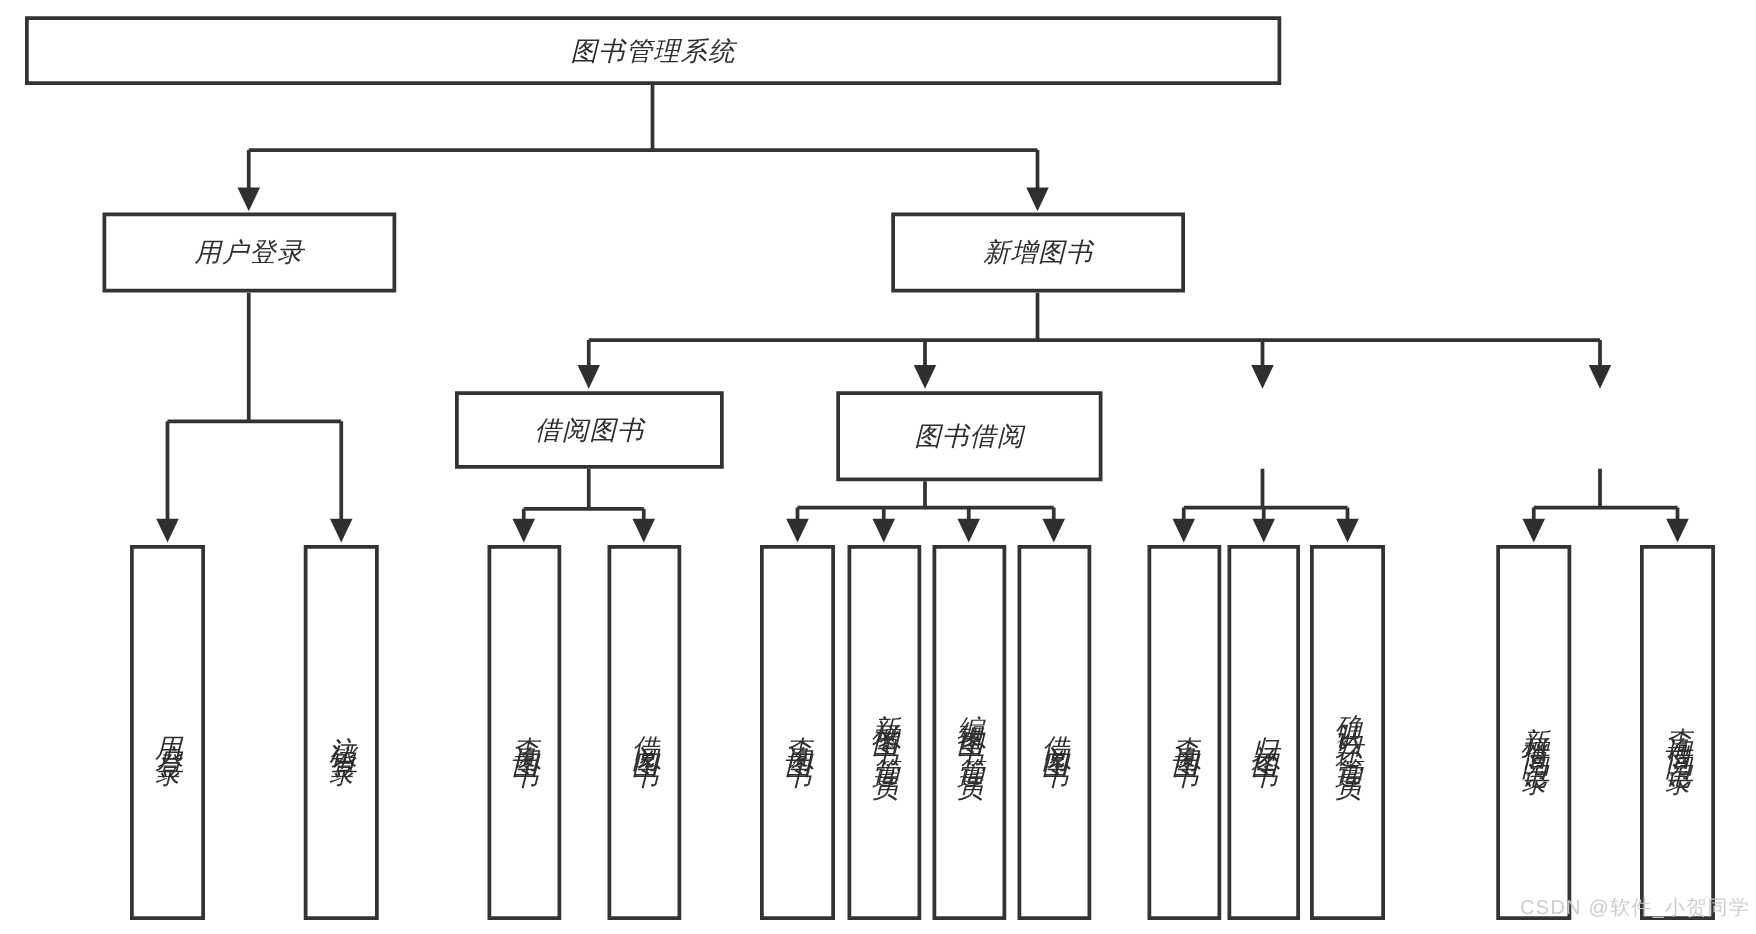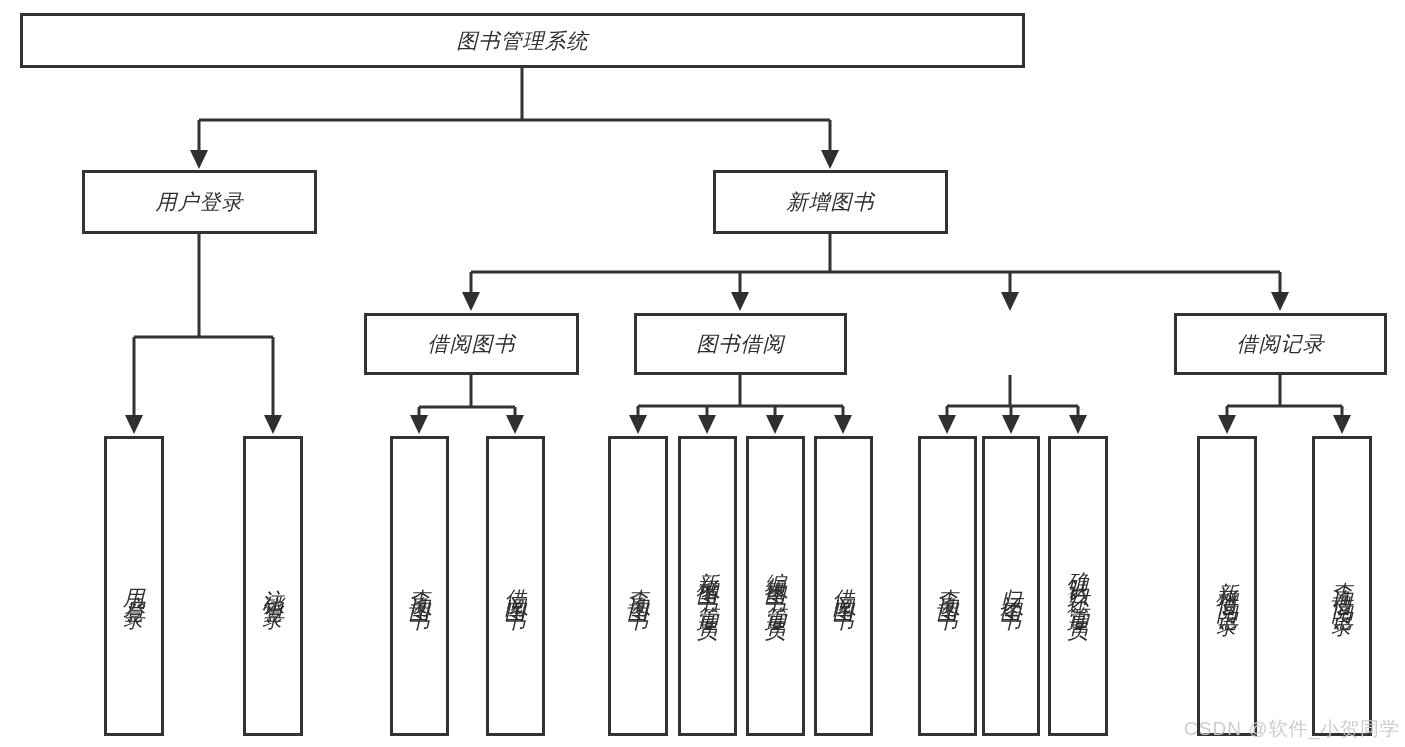--- a/index.html
+++ b/index.html
@@ -41,21 +41,21 @@
     letter-spacing: 7px;
     line-height: 1.1;
     color: #2f2f2f;
     white-space: nowrap;
   }
   
   .n-root   { left: 20px;  top: 13px;  width: 1005px; height: 55px; }
   .n-ul     { left: 82px;  top: 170px; width: 235px;  height: 64px; }
   .n-bm     { left: 713px; top: 170px; width: 235px;  height: 64px; }
   .n-l2-0   { left: 364px; top: 313px; width: 215px;  height: 62px; }
-  .n-l2-1   { left: 634px; top: 313px; width: 213px;  height: 62px; }
+  .n-l2-1   { left: 669px; top: 313px; width: 213px;  height: 72px; }
   .n-l2-2   { left: 904px; top: 313px; width: 213px;  height: 62px; }
   .n-l2-3   { left: 1174px;top: 313px; width: 213px;  height: 62px; }
   .leaf     { top: 436px;  height: 300px; }
   .n-a1 { left: 104px;  width: 60px; }
   .n-a2 { left: 243px;  width: 60px; }
   .n-b1 { left: 390px;  width: 59px; }
   .n-b2 { left: 486px;  width: 59px; }
   .n-c1 { left: 608px;  width: 60px; }
   .n-c2 { left: 678px;  width: 59px; }
   .n-c3 { left: 746px;  width: 59px; }
@@ -63,21 +63,21 @@
   .n-d1 { left: 918px;  width: 59px; }
   .n-d2 { left: 982px;  width: 58px; }
   .n-d3 { left: 1048px; width: 60px; }
   .n-e1 { left: 1197px; width: 60px; }
   .n-e2 { left: 1312px; width: 60px; }
   #watermark {
     position: absolute;
     right: 5px;
     top: 716px;
     z-index: 5;
-    font-size: 19px;
+    font-size: 16px;
     color: rgba(201,201,201,0.95);
     letter-spacing: 1px;
     white-space: nowrap;
   }
 </style>
 </head>
 <body>
 
 <div id="canvas">
 
@@ -131,23 +131,20 @@
   <div class="box n-bm">
     <span class="hlabel">新增图书</span>
   </div>
 
   <div class="box n-l2-0">
     <span class="hlabel">借阅图书</span>
   </div>
   <div class="box n-l2-1">
     <span class="hlabel">图书借阅</span>
   </div>
-  <div class="box n-l2-3">
-    <span class="hlabel">借阅记录</span>
-  </div>
 
   <div class="box leaf n-a1">
     <span class="vlabel">用户登录</span>
   </div>
   <div class="box leaf n-a2">
     <span class="vlabel">注销登录</span>
   </div>
 
   <div class="box leaf n-b1">
     <span class="vlabel">查询图书</span>

